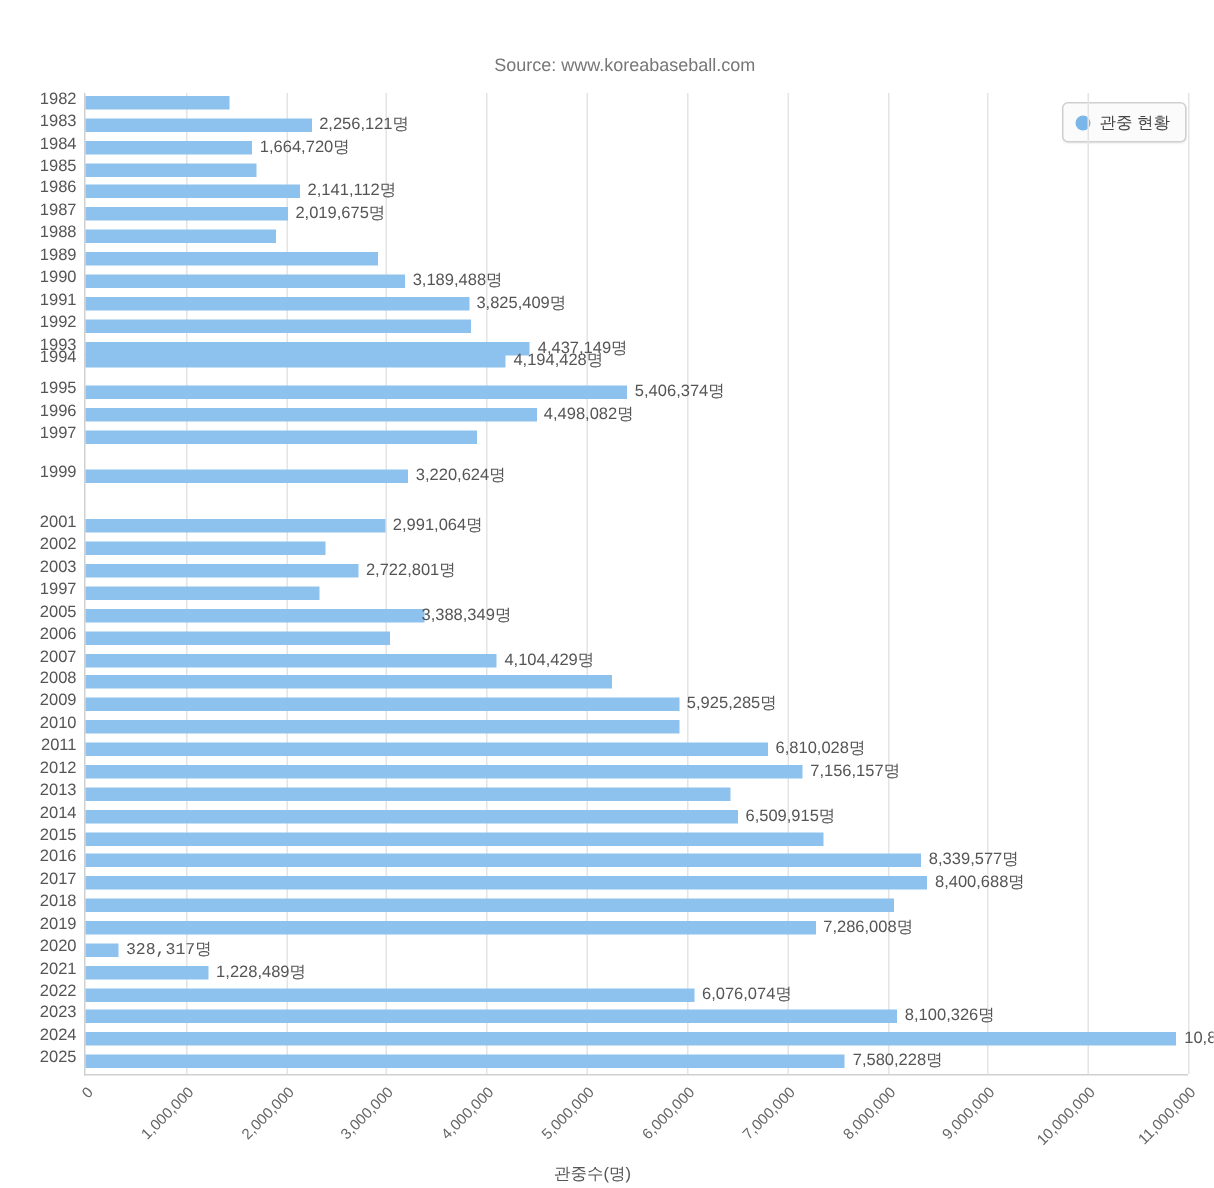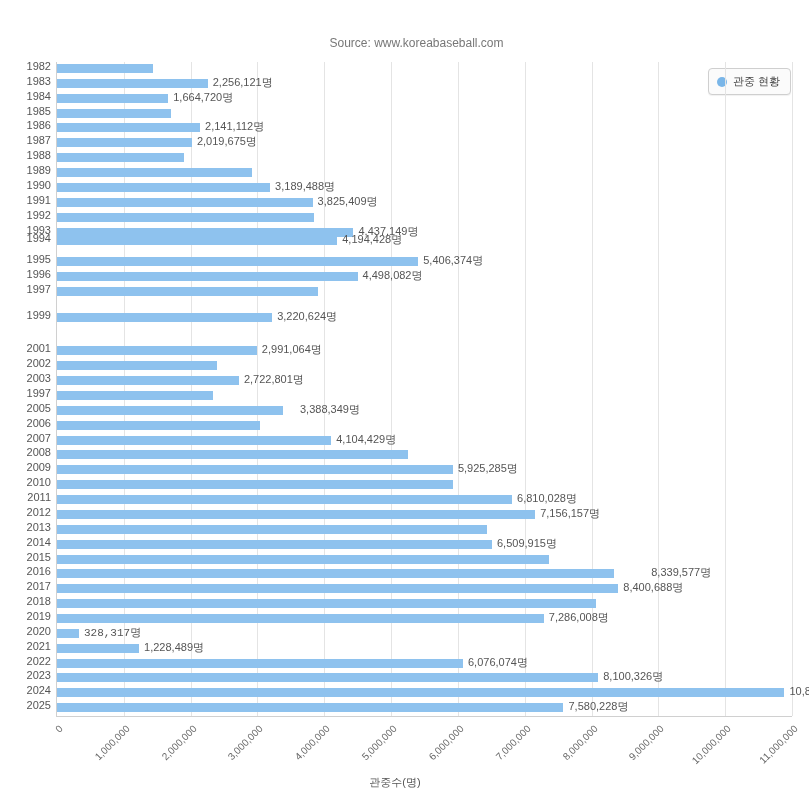--- a/index.html
+++ b/index.html
@@ -262,21 +262,21 @@
         <div class="bar" title="2003" style="width: 181.933px; background: rgb(142, 194, 238);"></div>
         <div class="bar-label" style="left: 186.933px;">2,722,801명</div>
       </div>
       <div class="row" style="top: 327px;">
         <div class="ytick">1997</div>
         <div class="bar" title="2004" style="width: 155.686px; background: rgb(142, 194, 238);"></div>
       </div>
       <div class="row" style="top: 341.864px;">
         <div class="ytick">2005</div>
         <div class="bar" title="2005" style="width: 226.403px; background: rgb(142, 194, 238);"></div>
-        <div class="bar-label" style="left: 243px;">3,388,349명</div>
+        <div class="bar-label" style="left: 224px;">3,388,349명</div>
       </div>
       <div class="row" style="top: 356.727px;">
         <div class="ytick">2006</div>
         <div class="bar" title="2006" style="width: 203.127px; background: rgb(142, 194, 238);"></div>
       </div>
       <div class="row" style="top: 371.591px;">
         <div class="ytick">2007</div>
         <div class="bar" title="2007" style="width: 274.25px; background: rgb(142, 194, 238);"></div>
         <div class="bar-label" style="left: 279.25px;">4,104,429명</div>
       </div>
@@ -312,21 +312,21 @@
         <div class="bar" title="2014" style="width: 434.981px; background: rgb(142, 194, 238);"></div>
         <div class="bar-label" style="left: 439.981px;">6,509,915명</div>
       </div>
       <div class="row" style="top: 490.5px;">
         <div class="ytick">2015</div>
         <div class="bar" title="2015" style="width: 491.782px; background: rgb(142, 194, 238);"></div>
       </div>
       <div class="row" style="top: 505.364px;">
         <div class="ytick">2016</div>
         <div class="bar" title="2016" style="width: 557.235px; background: rgb(142, 194, 238);"></div>
-        <div class="bar-label" style="left: 562.235px; margin-left: 32px;">8,339,577명</div>
+        <div class="bar-label" style="left: 562.235px;">8,339,577명</div>
       </div>
       <div class="row" style="top: 520.227px;">
         <div class="ytick">2017</div>
         <div class="bar" title="2017" style="width: 561.319px; background: rgb(142, 194, 238);"></div>
         <div class="bar-label" style="left: 566.319px;">8,400,688명</div>
       </div>
       <div class="row" style="top: 535.091px;">
         <div class="ytick">2018</div>
         <div class="bar" title="2018" style="width: 539.223px; background: rgb(142, 194, 238);"></div>
       </div>

